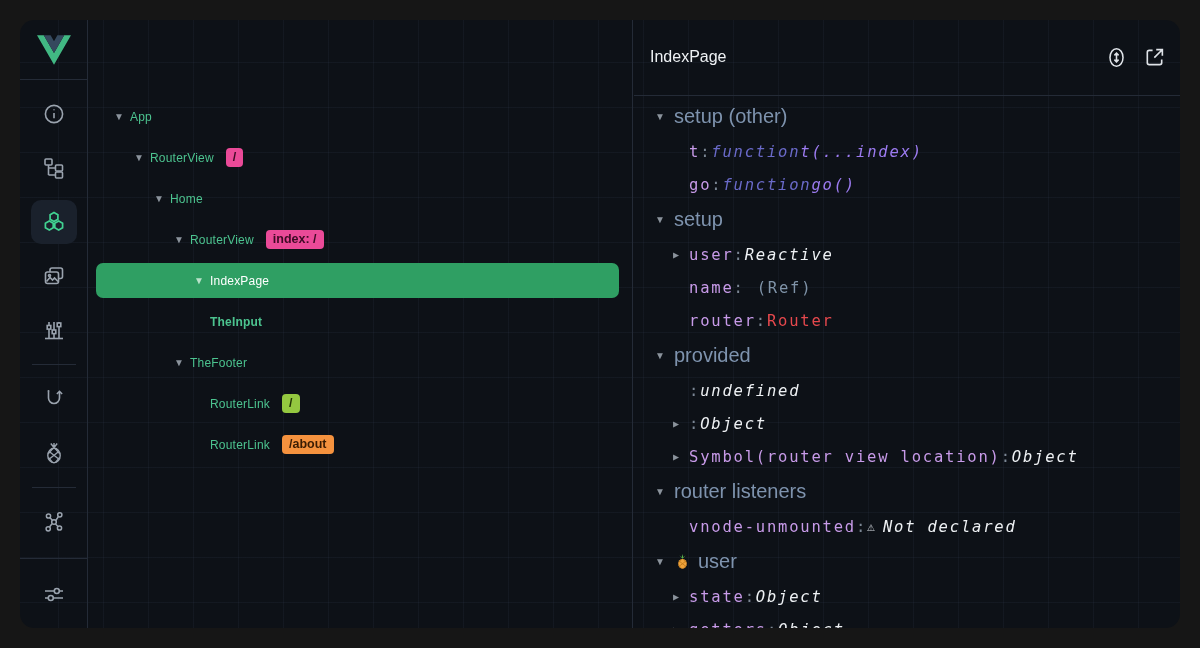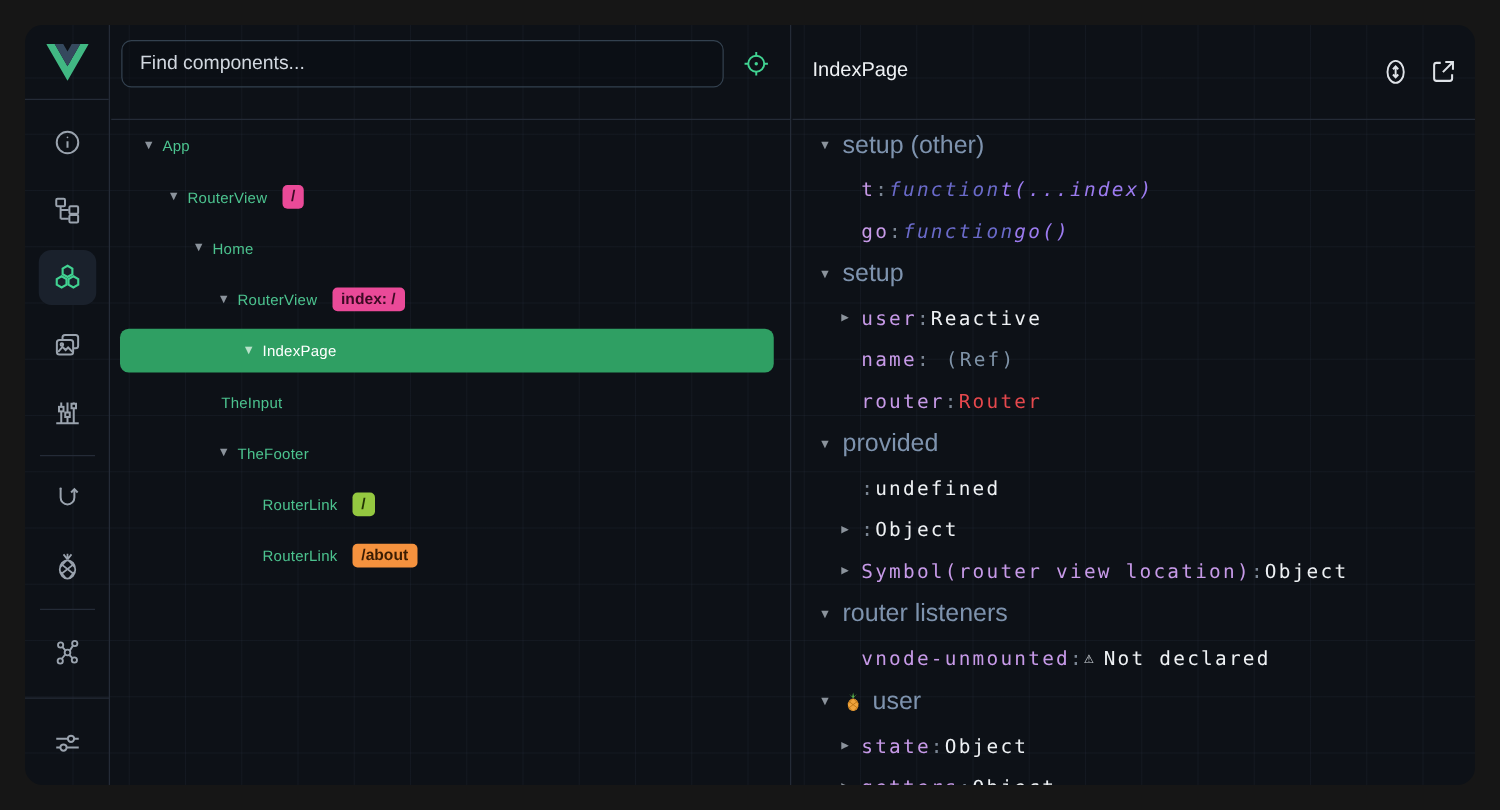--- a/index.html
+++ b/index.html
@@ -66,21 +66,21 @@
   .sec-label { color:var(--section); font-size:20px; }
   .sec-ico { width:17px; height:17px; margin-right:7px; flex:none; }
 
   .state-row { height:33px; display:flex; align-items:center; padding-left:36px; white-space:nowrap;
     font-family:"DejaVu Sans Mono", monospace; font-size:15.5px; letter-spacing:1.8px; cursor:default; }
   .i-arrow { width:12px; font-size:10px; color:var(--arrow); margin-right:7px; text-align:center; flex:none; letter-spacing:0; cursor:pointer; }
   .k { color:var(--key); }
   .colon { color:var(--colon); }
   .fnkw { color:var(--fn-kw); font-style:italic; }
   .fnsig { color:var(--fn-sig); font-style:italic; }
-  .v-plain { color:#eef1f4; }
+  .v-plain { color:#eef1f4;font-style:italic; }
   .v-muted { color:#7f93a8; margin-left:12px; }
   .v-red { color:var(--red); }
   .warn { color:#cfd4da; font-size:13px; margin-right:8px; letter-spacing:0; }
 </style>
 </head>
 <body>
 
 <div class="app">
 
   <div class="sidebar">
@@ -163,30 +163,20 @@
           <path d="M3,9 H21"></path>
             <circle cx="14.8" cy="9" r="2.5" fill="#0d1117"></circle>
           <path d="M3,16 H21"></path>
             <circle cx="8.8" cy="16" r="2.5" fill="#0d1117"></circle>
         </svg>
       </div>
     </div>
   </div>
 
   <div class="tree-panel">
-    <div class="tree-toolbar">
-      <input class="search-input" type="text" placeholder="Find components..." style="">
-      <div class="crosshair-btn">
-        <svg viewBox="0 0 24 24" fill="none" stroke="currentColor" stroke-width="1.7">
-          <circle cx="12" cy="12" r="7"></circle>
-          <path d="M12,1.8 V5.6 M12,18.4 V22.2 M1.8,12 H5.6 M18.4,12 H22.2"></path>
-          <circle cx="12" cy="12" r="1.5" fill="currentColor" stroke="none"></circle>
-        </svg>
-      </div>
-    </div>
     <div class="tree-body" id="tree-list">
         <div class="tree-row" style="padding-left: 24px;">
           <span class="t-arrow">▼</span>
           <span class="t-label">App</span>
         </div>
         <div class="tree-row" style="padding-left: 44px;">
           <span class="t-arrow">▼</span>
           <span class="t-label">RouterView</span>
           <span class="badge badge-pink">/</span>
         </div>
@@ -196,21 +186,21 @@
         </div>
         <div class="tree-row" style="padding-left: 84px;">
           <span class="t-arrow">▼</span>
           <span class="t-label">RouterView</span>
           <span class="badge badge-pink">index: /</span>
         </div>
         <div class="tree-row selected" style="padding-left: 104px;">
           <span class="t-arrow">▼</span>
           <span class="t-label">IndexPage</span>
         </div>
-        <div class="tree-row" style="padding-left: 71px;">
+        <div class="tree-row" style="padding-left: 104px; font-weight: bold;">
           <span class="t-arrow"></span>
           <span class="t-label">TheInput</span>
         </div>
         <div class="tree-row" style="padding-left: 84px;">
           <span class="t-arrow">▼</span>
           <span class="t-label">TheFooter</span>
         </div>
         <div class="tree-row" style="padding-left: 104px;">
           <span class="t-arrow"></span>
           <span class="t-label">RouterLink</span>

